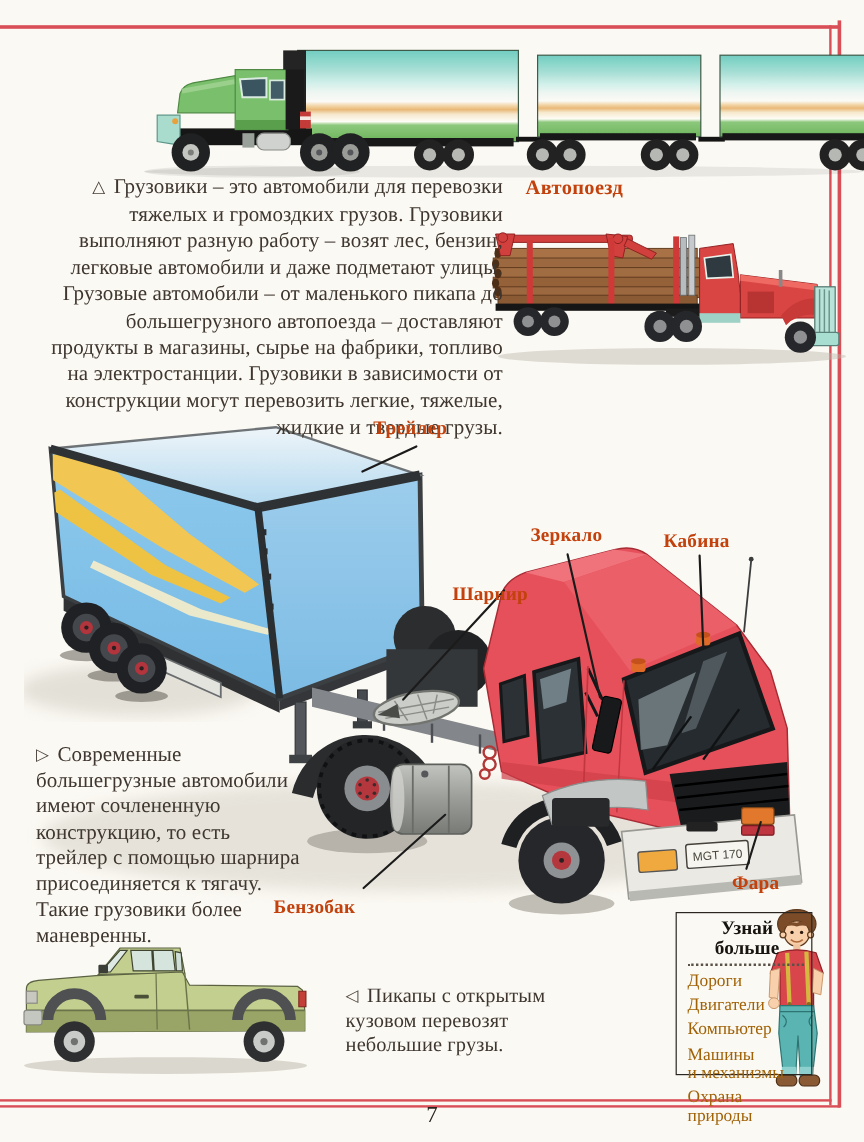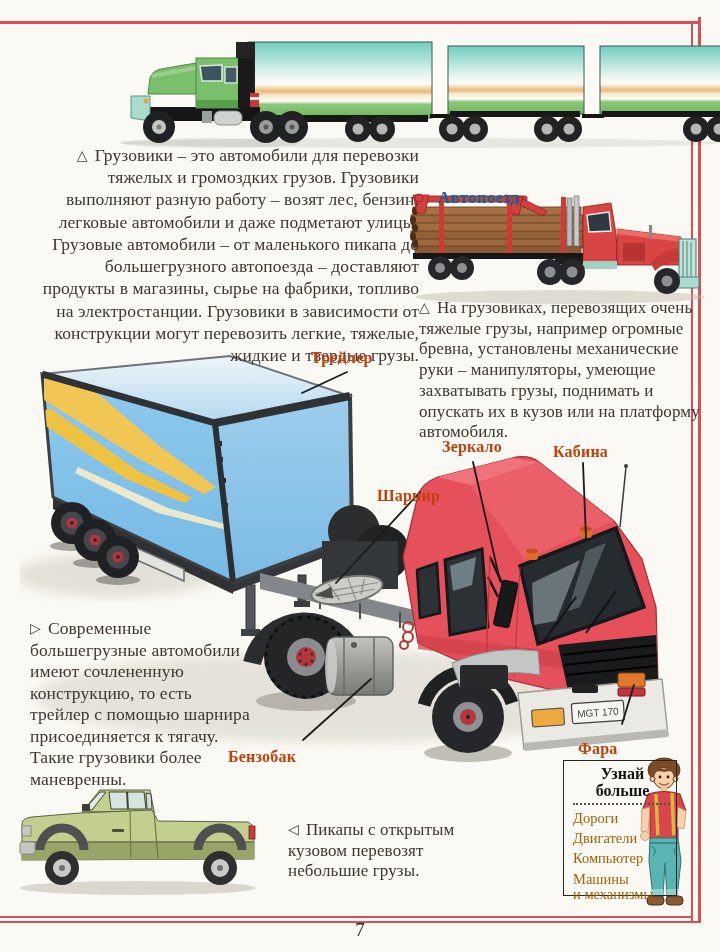--- a/index.html
+++ b/index.html
@@ -5,21 +5,21 @@
   html,body{margin:0;padding:0;background:#888;}
   .page{
     position:relative;width:720px;height:952px;margin:0 auto;
     background:#fbf9f3;overflow:hidden;
     font-family:"Liberation Serif","DejaVu Serif",serif;
     color:#3e362f;
   }
   .frame{position:absolute;background:#d94f58;}
   .par{position:absolute;font-size:17.5px;line-height:1.27;letter-spacing:.1px;}
   .par .marker{font-size:14px;margin-right:7px;position:relative;top:-1px;color:#4a423a;}
-  .caption{position:absolute;font-weight:bold;font-size:17px;color:#0369a1;letter-spacing:.3px;margin-top:41px;}
+  .caption{position:absolute;font-weight:bold;font-size:17px;color:#c2410c;letter-spacing:.3px;}
   .lbl{position:absolute;font-weight:bold;font-size:16px;color:#c2410c;letter-spacing:.2px;white-space:nowrap;}
   .pagenum{position:absolute;left:300px;top:919px;width:120px;text-align:center;
     font-size:19px;color:#2a241e;}
   .learn-box{position:absolute;left:563px;top:760px;width:114px;height:136px;
     border:1.7px solid #2b2720;box-sizing:border-box;padding:5px 4px 0 9px;}
   .learn-title{text-align:center;font-weight:bold;font-size:16px;line-height:1.05;
     color:#17130f;width:70px;margin:0 auto;}
   .learn-dots{border-bottom:2px dotted #5a5248;margin:3px 2px 6px 0;}
   .learn-item{font-size:14.5px;line-height:1.06;margin-bottom:5px;color:#a16207;}
   svg{position:absolute;display:block;}
@@ -511,42 +511,40 @@
         <rect x="32" y="139" width="17" height="9" rx="4"></rect>
     </g>
   </svg>
 
   <div class="par" style="left:33px;top:144px;width:386px;text-align:right;">
     <span class="marker">△</span><span>Грузовики – это автомобили для перевозки тяжелых и громоздких грузов. Грузовики выполняют разную работу – возят лес, бензин, легковые автомобили и даже подметают улицы. Грузовые автомобили – от маленького пикапа до большегрузного автопоезда – доставляют продукты в магазины, сырье на фабрики, топливо на электростанции. Грузовики в зависимости от конструкции могут перевозить легкие, тяжелые, жидкие и твердые грузы.</span>
   </div>
 
   <div class="caption" style="left:438px;top:147px;">Автопоезд</div>
 
-  <div class="par" style="left:419px;top:298px;width:292px;font-size:17px;line-height:1.22;">
-    <span class="marker">△</span><span>На грузовиках, перевозящих очень тяжелые грузы, например огромные бревна, установлены механические руки – манипуляторы, умеющие захватывать грузы, поднимать и опускать их в кузов или на платформу автомобиля.</span>
-  </div>
 
   <div class="par" style="left:288px;top:820px;width:206px;font-size:17px;line-height:1.22;">
     <span class="marker">◁</span><span>Пикапы с открытым кузовом перевозят небольшие грузы.</span>
   </div>
 
   <div class="par" style="left:30px;top:618px;width:220px;line-height:1.23;">
     <span class="marker">▷</span><span>Современные большегрузные автомобили имеют сочлененную конструкцию, то есть трейлер с помощью шарнира присоединяется к тягачу. Такие грузовики более маневренны.</span>
   </div>
 
   <div class="lbl" style="left:311px;top:349px;">Трейлер</div>
   <div class="lbl" style="left:377px;top:467px;margin-top:20px;">Шарнир</div>
   <div class="lbl" style="left:442px;top:438px;">Зеркало</div>
   <div class="lbl" style="left:553px;top:443px;">Кабина</div>
   <div class="lbl" style="left:228px;top:748px;text-align:center;">Бензобак</div>
-  <div class="lbl" style="left:578px;top:728px;margin-top:12px;">Фара</div>
+  <div class="lbl" style="left:610px;top:728px;">Фара</div>
 
   <div class="learn-box">
     <div class="learn-title">Узнай больше</div>
     <div class="learn-dots"></div>
     <div class="learn-item">Дороги</div>
     <div class="learn-item">Двигатели</div>
     <div class="learn-item">Компьютер</div>
     <div class="learn-item">Машины и&nbsp;механизмы</div>
+    <div class="learn-item">Охрана природы</div>
   </div>
 
   <div class="pagenum">7</div>
 </div>
 
 </body></html>

